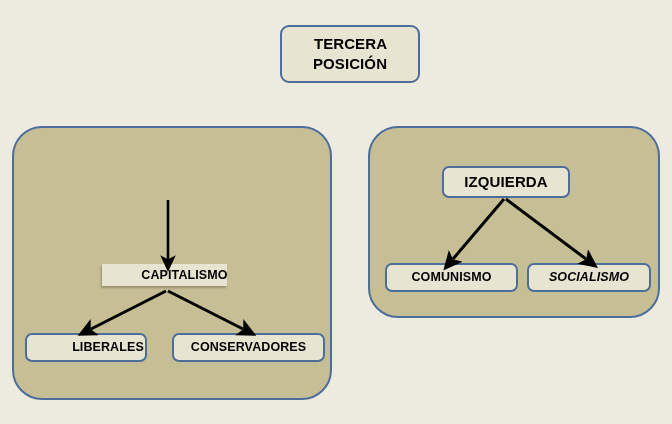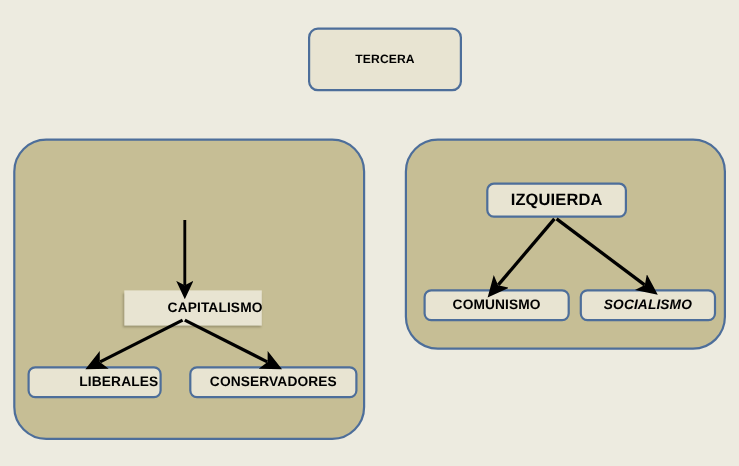--- a/index.html
+++ b/index.html
@@ -42,21 +42,21 @@
     text-align: center;
     color: #000000;
     font-weight: bold;
     letter-spacing: 0.1px;
     line-height: 1.15;
     white-space: nowrap;
   }
 
   
   .node--header {
-    font-size: 11px;
+    font-size: 15px;
     line-height: 1.35;
     white-space: normal;
     border-radius: 9px;
     text-align: right;
   }
 
   
   .node--primary {
     font-size: 15px;
   }
@@ -86,27 +86,28 @@
   }
 </style>
 </head>
 <body>
 
 <div id="canvas">
 
   <div class="node node--header" style="left:280px; top:25px; width:140px; height:58px;">
     <span>
       <span>TERCERA</span><br>
+      <span>POSICIÓN</span>
     </span>
   </div>
 
   <div class="panel" style="left:12px; top:126px; width:320px; height:274px;"></div>
 
 
-  <div class="node node--plain" style="left:113px; top:264px; width:125px; height:32px;padding-left:40px;">
+  <div class="node node--plain" style="left:102px; top:264px; width:125px; height:22px;padding-left:40px;">
     <span>CAPITALISMO</span>
   </div>
 
   <div class="node node--leaf" style="left:25px; top:333px; width:122px; height:29px;padding-left:44px;">
     <span>LIBERALES</span>
   </div>
 
   <div class="node node--leaf" style="left:172px; top:333px; width:153px; height:29px;">
     <span>CONSERVADORES</span>
   </div>

